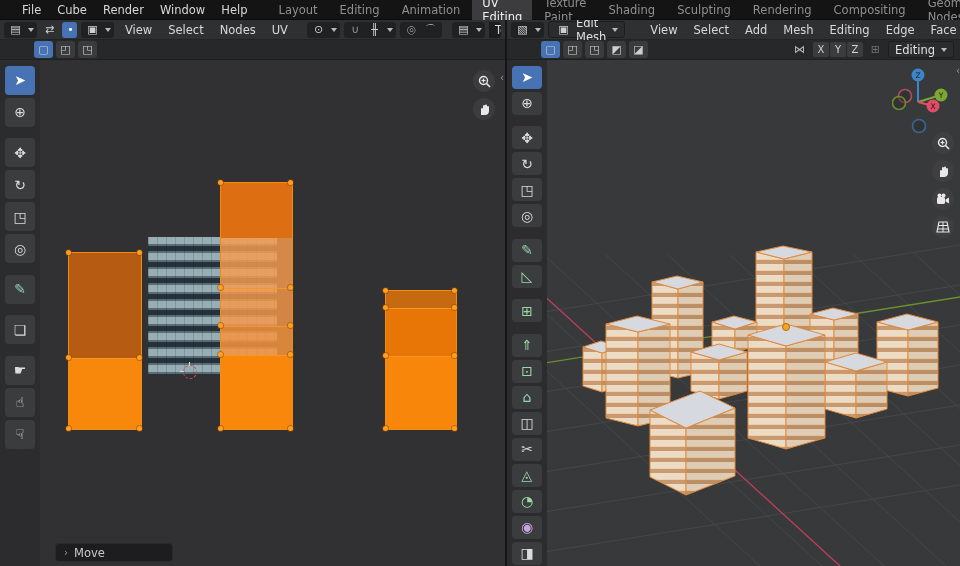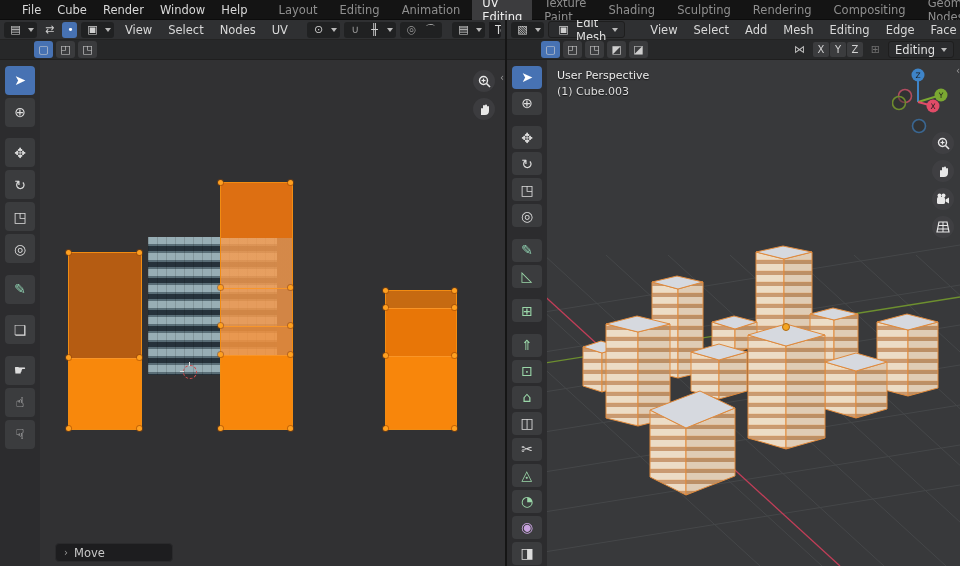--- a/index.html
+++ b/index.html
@@ -381,24 +381,20 @@
             <polygon points="748,335 786,324 825,335 786,346" fill="#d6d9df"></polygon>
           </g>
           <g stroke="#e08a3c" stroke-width="1" stroke-linejoin="round">
             <polygon points="650,410 686,428 686,495 650,477" fill="url(#sL)"></polygon>
             <polygon points="686,428 735,408 735,476 686,495" fill="url(#sR)"></polygon>
             <polygon points="650,410 700,391 735,408 686,428" fill="#d6d9df"></polygon>
           </g>
           <circle cx="786" cy="327" r="3.5" fill="#f5a623" stroke="#b06a10"></circle>
         </svg>
 
-      <div id="overlay-text">
-        <div>User Perspective</div>
-        <div class="sub">(1) Cube.003</div>
-      </div>
 
       <svg id="gizmo" width="64" height="76" style="right:4px; top:2px; position:absolute">
           <line x1="26" y1="40" x2="26" y2="14" stroke="#3e84c8" stroke-width="2"></line>
           <line x1="26" y1="40" x2="49" y2="33" stroke="#7ba832" stroke-width="2"></line>
           <line x1="26" y1="40" x2="41" y2="44" stroke="#e14c68" stroke-width="2"></line>
           <circle cx="13" cy="34" r="6.5" fill="rgba(40,40,40,.4)" stroke="#b14c60" stroke-width="1.6"></circle>
           <circle cx="7" cy="41" r="6.5" fill="rgba(40,40,40,.4)" stroke="#6e8c2e" stroke-width="1.6"></circle>
           <circle cx="27" cy="64" r="6.5" fill="rgba(40,40,40,.4)" stroke="#3a6792" stroke-width="1.6"></circle>
           <circle cx="26" cy="13" r="6.5" fill="#3e84c8" stroke="none" stroke-width="1.6"></circle>
           <text x="26" y="15.8" text-anchor="middle" font-size="7.5" fill="#1c1c1c" font-family="DejaVu Sans">Z</text>

